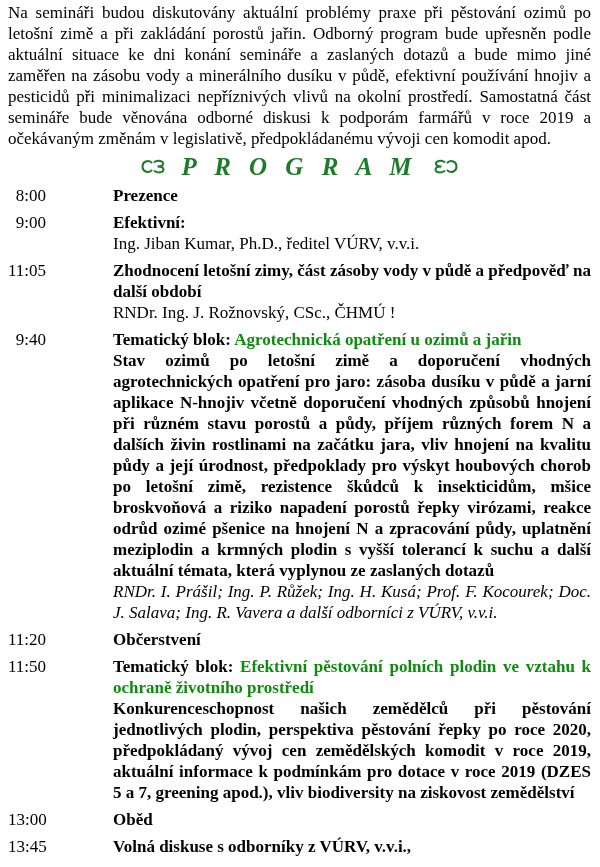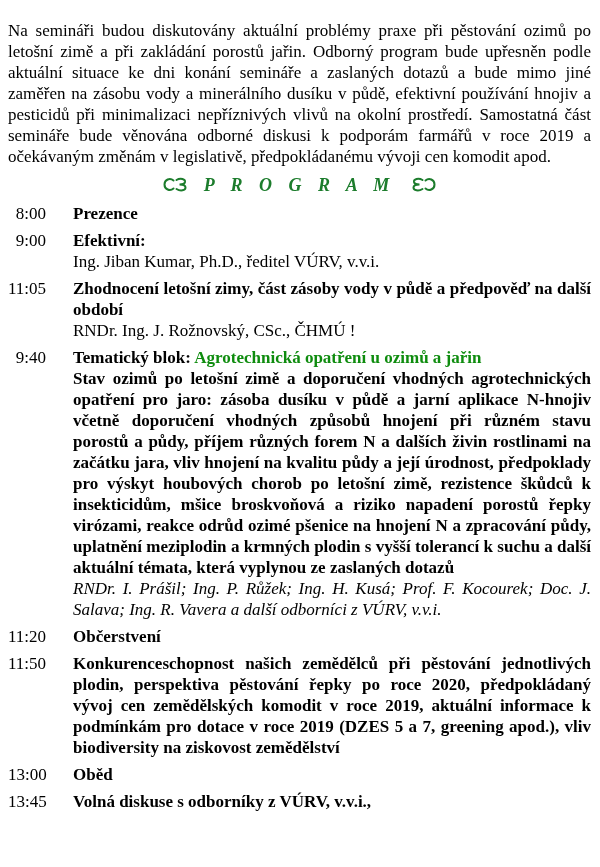--- a/index.html
+++ b/index.html
@@ -11,37 +11,37 @@
     width: 600px;
     height: 867px;
     overflow: hidden;
     font-family: "Liberation Serif", "DejaVu Serif", serif;
     color: #000000;
   }
   .page {
     box-sizing: border-box;
     width: 600px;
     height: 867px;
-    padding: 20px 9px 0 8px;
+    padding: 2px 9px 0 8px;
     overflow: hidden;
   }
   p { margin: 0; }
   .intro {
     font-size: 17px;
     line-height: 21px;
     text-align: justify;
   }
   .program-header {
     margin-top: 5px;
     text-align: center;
     line-height: 24px;
     white-space: nowrap;
   }
   .program-title {
-    font-size: 18px;
+    font-size: 25px;
     font-weight: bold;
     font-style: italic;
     letter-spacing: 6px;
     color: #1c7c2c;
     vertical-align: middle;
   }
   .orn {
     display: inline-block;
     vertical-align: middle;
     margin: 0 12px 2px 0;
@@ -52,20 +52,21 @@
     fill: none;
     stroke: #1c7c2c;
     stroke-width: 2;
     stroke-linecap: round;
   }
   .row {
     display: flex;
     margin-top: 6px;
     font-size: 17px;
     line-height: 21px;
+    gap: 40px;
   }
   .time {
     flex: none;
     width: 38px;
     text-align: right;
     white-space: nowrap;
   }
   .content {
     flex: 1;
     margin-left: 19px;
@@ -143,20 +144,21 @@
   <div class="row">
     <div class="time">11:20</div>
     <div class="content">
       <p class="title-line">Občerstvení</p>
     </div>
   </div>
 
   <div class="row">
     <div class="time">11:50</div>
     <div class="content">
+      <p class="title-line"><span>Tematický blok: </span><span class="green">Efektivní pěstování polních plodin ve vztahu k ochraně životního prostředí</span></p>
       <p class="desc">Konkurenceschopnost našich zemědělců při pěstování jednotlivých plodin, perspektiva pěstování řepky po roce 2020, předpokládaný vývoj cen zemědělských komodit v roce 2019, aktuální informace k podmínkám pro dotace v roce 2019 (DZES 5 a 7, greening apod.), vliv biodiversity na ziskovost zemědělství</p>
     </div>
   </div>
 
   <div class="row">
     <div class="time">13:00</div>
     <div class="content">
       <p class="title-line">Oběd</p>
     </div>
   </div>

